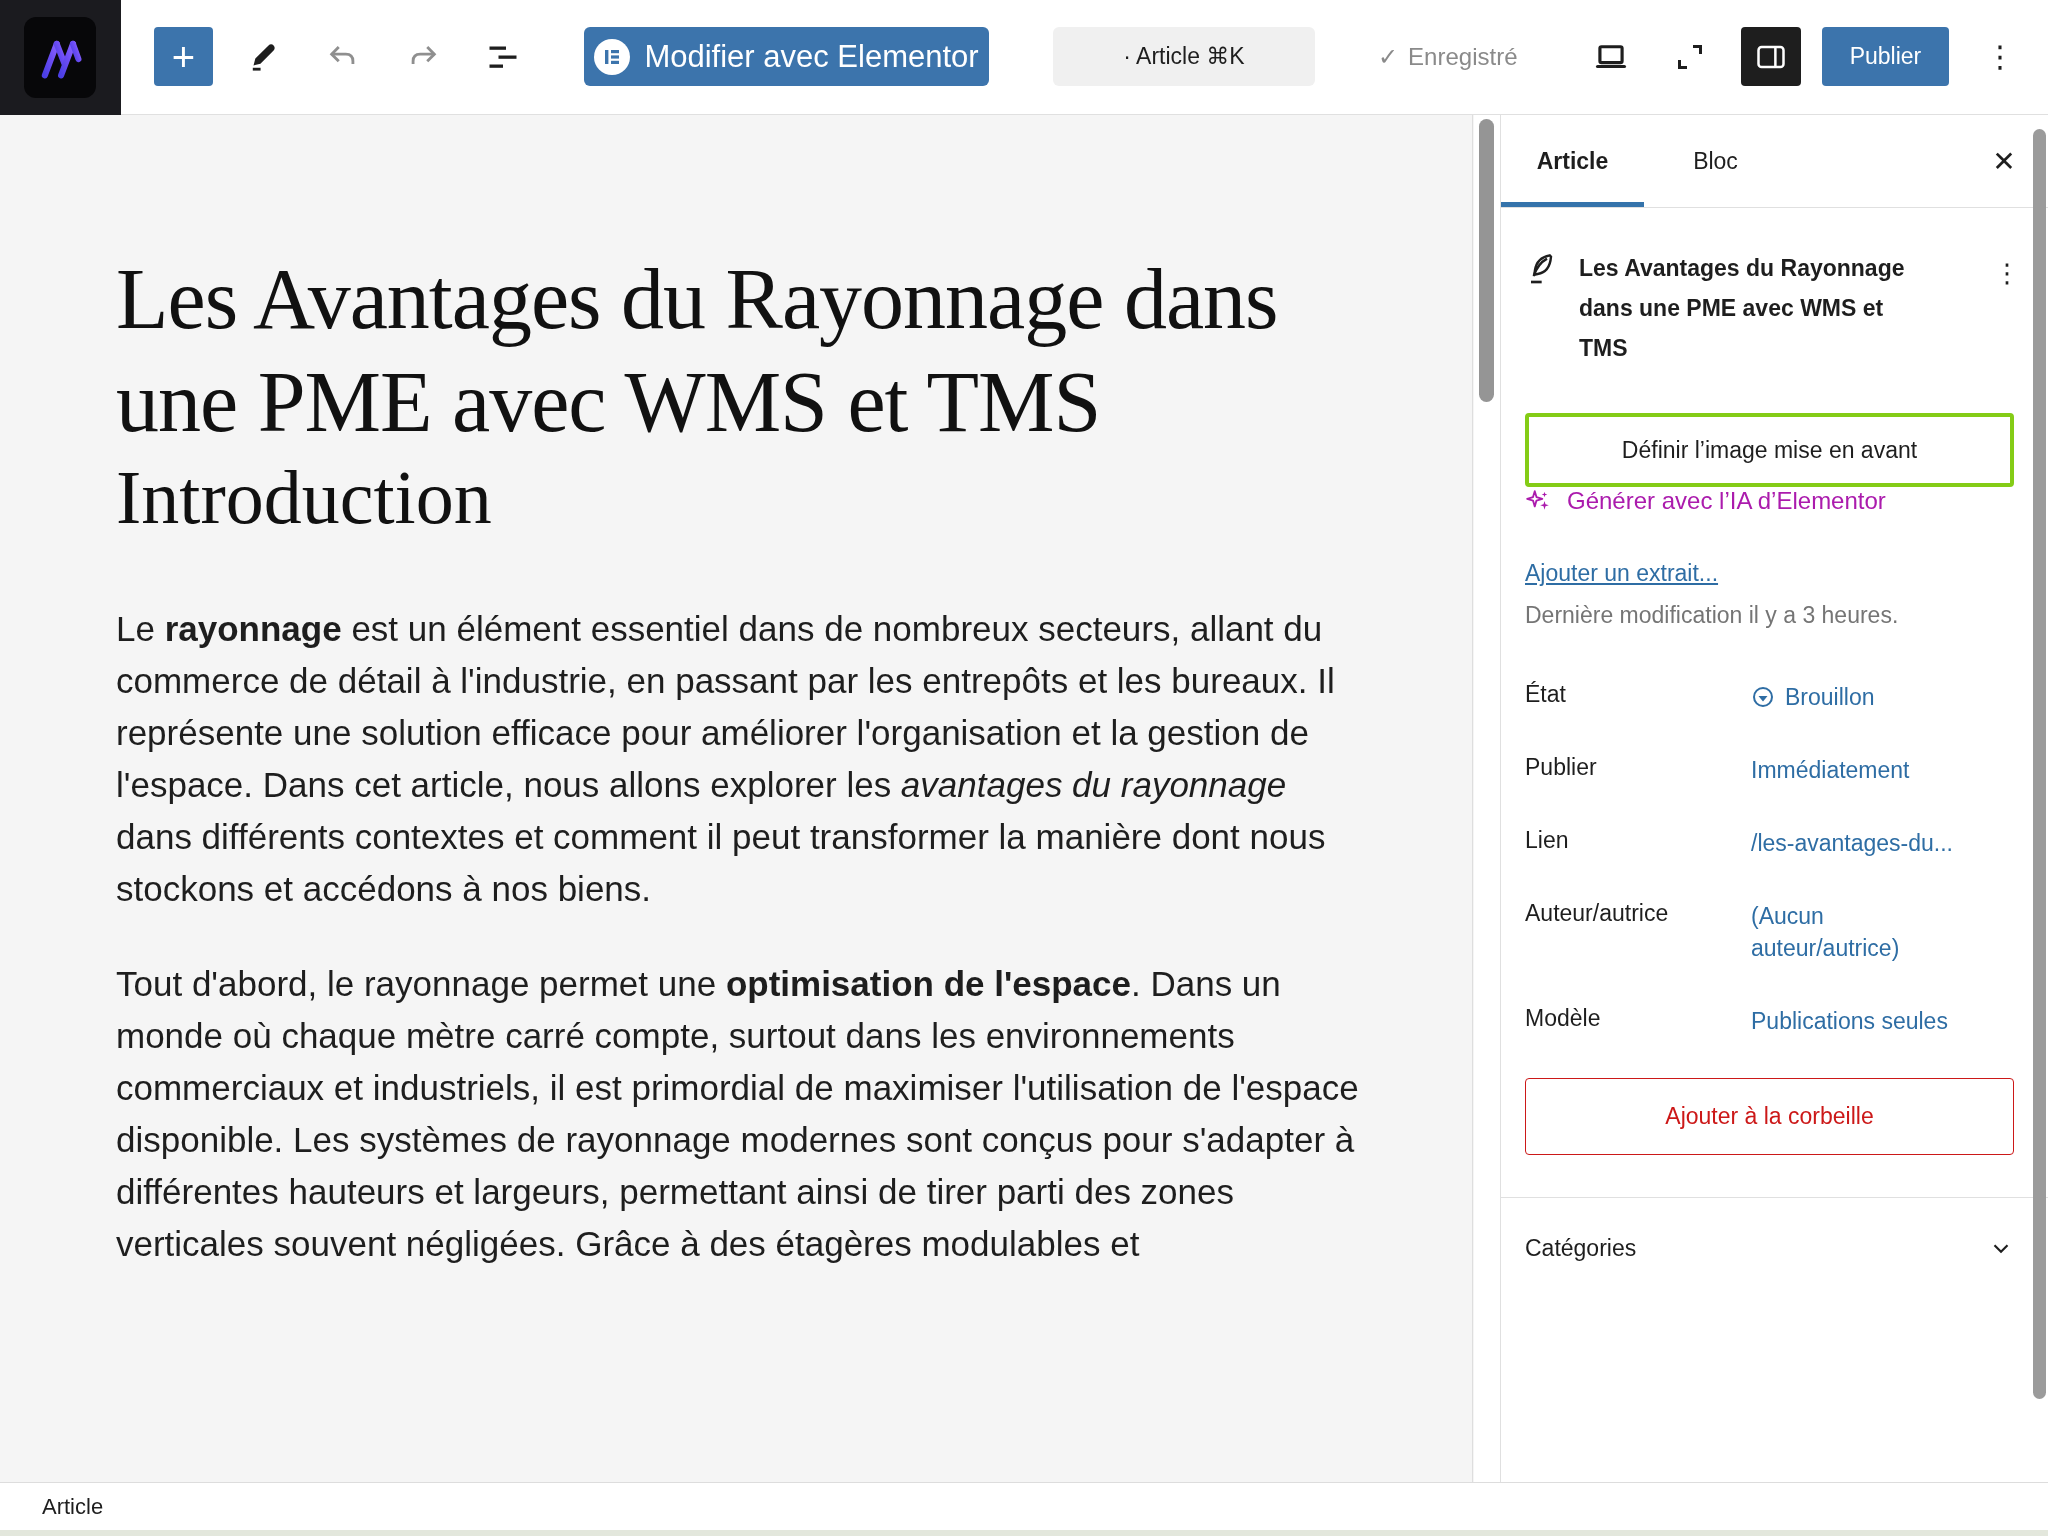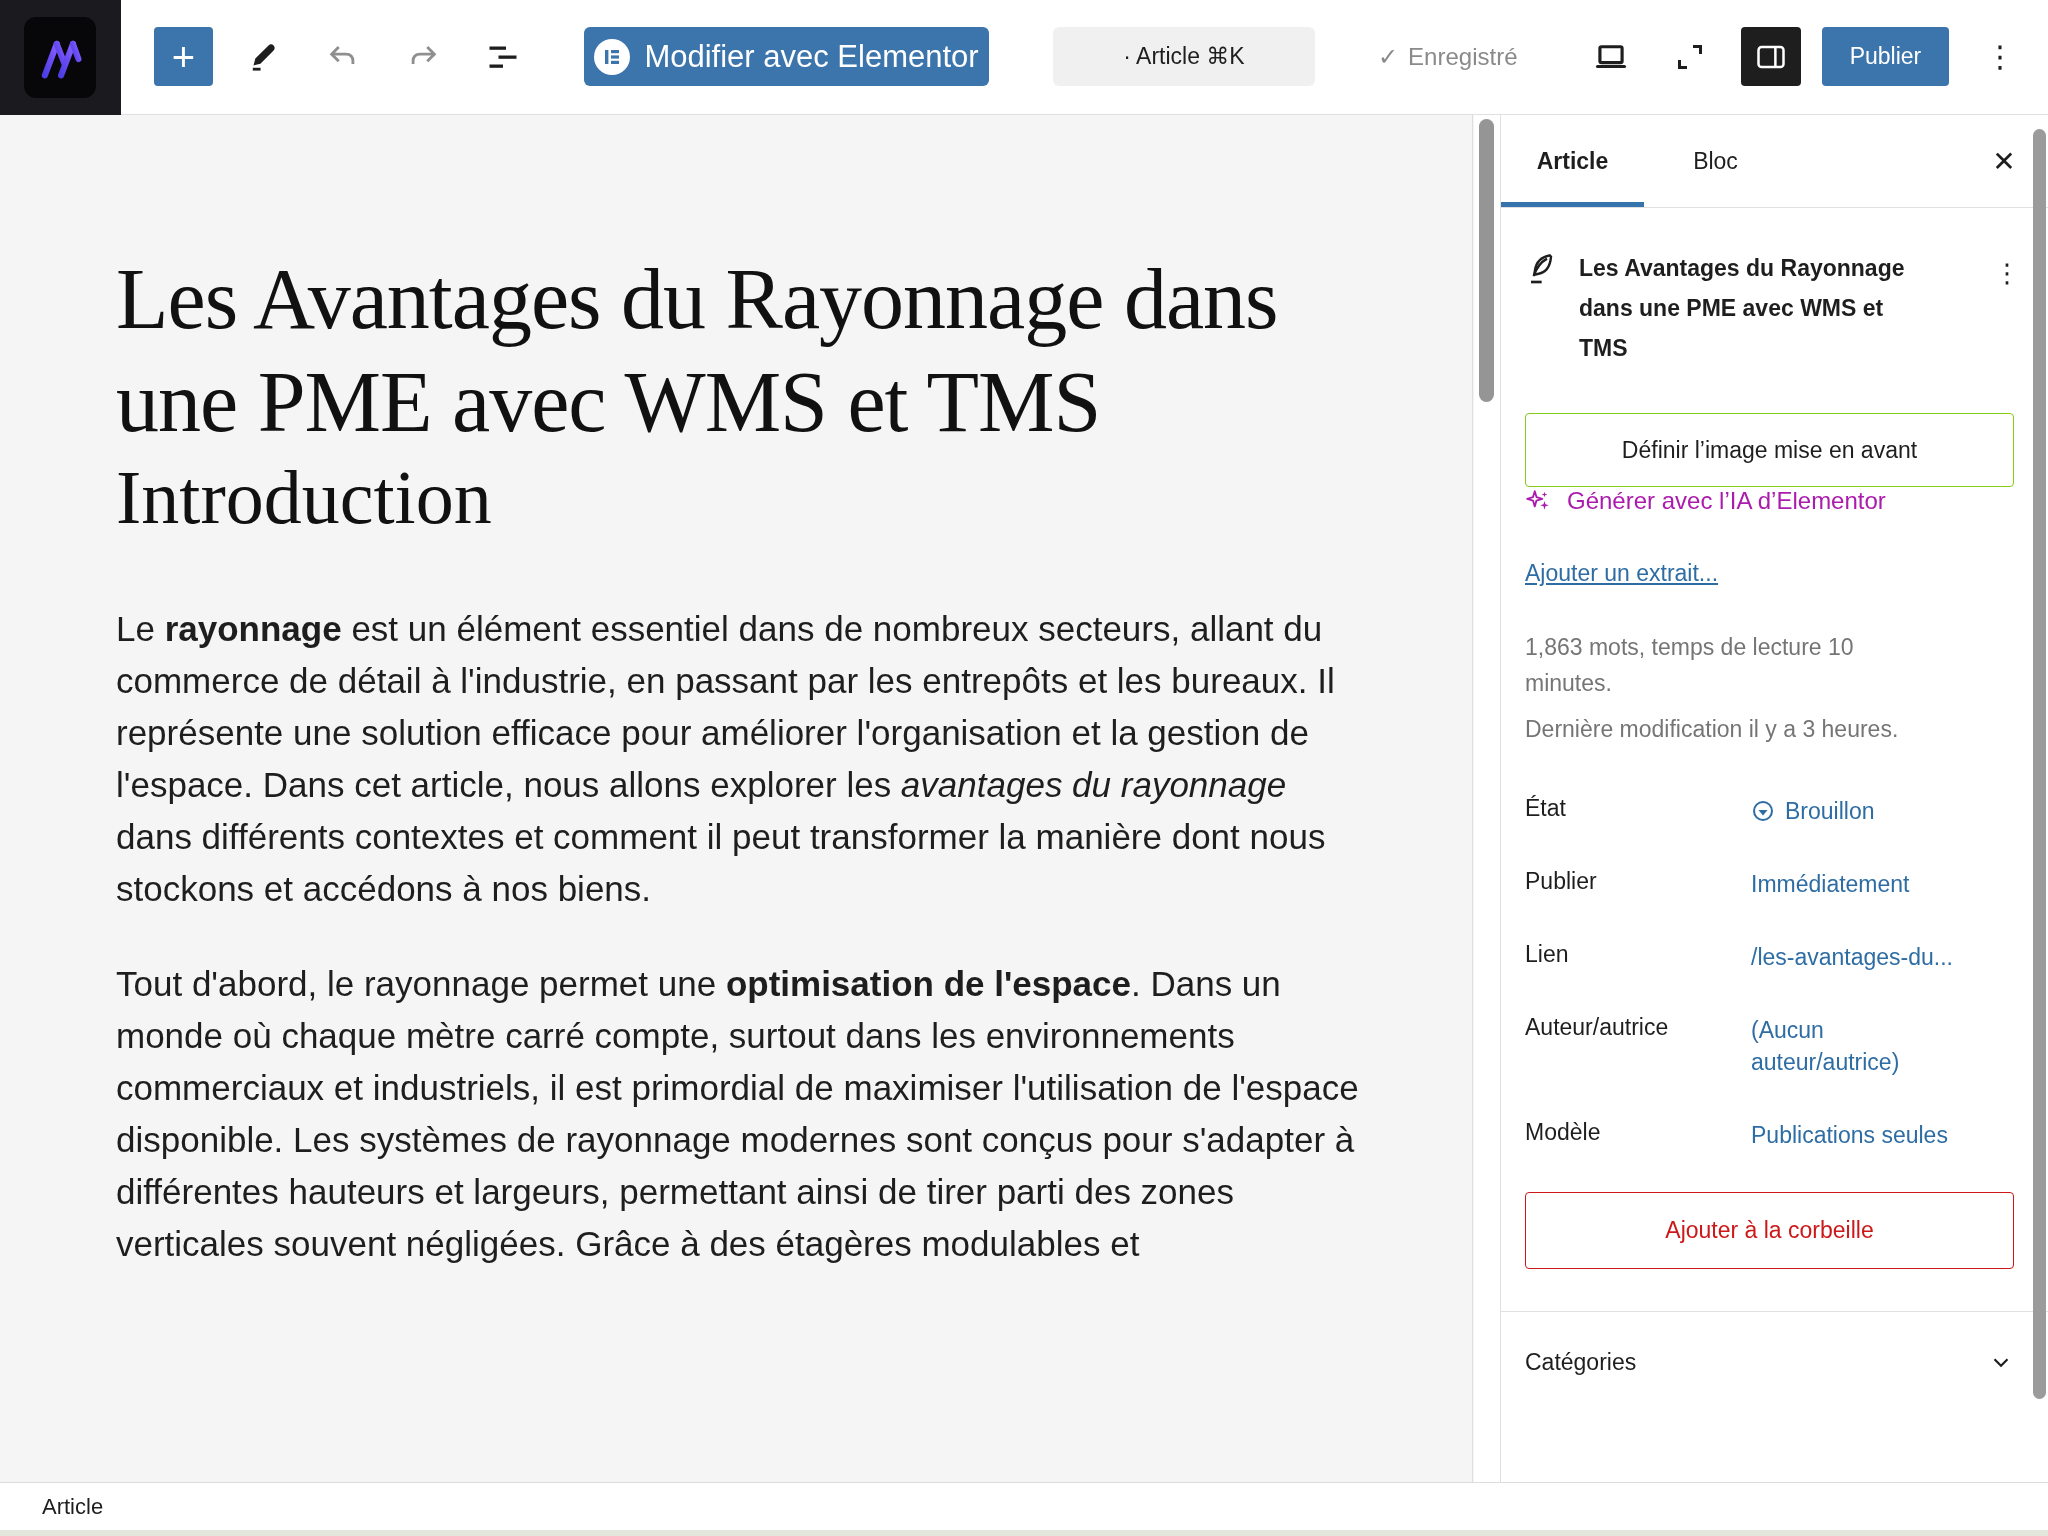--- a/index.html
+++ b/index.html
@@ -40,21 +40,21 @@
   .tabs { height:93px; border-bottom:1px solid #e0e0e0; display:flex; align-items:stretch; position:relative; }
   .tab { width:143px; display:flex; align-items:center; justify-content:center; font-size:23px; cursor:pointer; position:relative; color:#1e1e1e; }
   .tab.active { font-weight:600; }
   .tab.active::after { content:""; position:absolute; left:0; right:0; bottom:0; height:5px; background:#3473ab; }
   .close-x { position:absolute; right:14px; top:0; bottom:0; width:60px; display:flex; align-items:center; justify-content:center; font-size:28px; color:#1e1e1e; cursor:pointer; }
   .sb-content { padding:40px 34px 0 24px; }
   .doc-card { display:flex; gap:22px; position:relative; }
   .doc-card .quill { flex:0 0 32px; padding-top:2px; }
   .doc-title { font-size:23px; font-weight:600; line-height:40px; width:350px; color:#1e1e1e; }
   .kebab-sb { position:absolute; right:-6px; top:10px; font-size:26px; color:#1e1e1e; cursor:pointer; }
-  .featured-btn { margin-top:45px; width:100%; height:74px; background:#fff; border:1px solid #84cc16; border-radius:4px; font-size:23px; color:#1e1e1e; display:flex; align-items:center; justify-content:center; cursor:pointer; }
+  .featured-btn { margin-top:45px; width:100%; height:74px; background:#fff; border:4px solid #84cc16; border-radius:4px; font-size:23px; color:#1e1e1e; display:flex; align-items:center; justify-content:center; cursor:pointer; }
   .ai-link { display:flex; align-items:center; gap:16px; color:#ab1bad; font-size:24px; font-weight:500; cursor:pointer; }
   .excerpt-link { margin-top:45px; font-size:23px; color:#2e6da4; text-decoration:underline; cursor:pointer; display:inline-block; }
   .meta { margin-top:42px; color:#757575; font-size:23px; line-height:36px; width:420px; }
   .meta2 { margin-top:10px; color:#757575; font-size:23px; line-height:36px; }
   .rows { margin-top:48px; }
   .row { display:flex; margin-bottom:41px; }
   .row-label { flex:0 0 226px; font-size:23px; color:#1e1e1e; }
   .row-value { flex:1; font-size:23px; color:#2e6da4; cursor:pointer; line-height:32px; max-width:215px; }
   .row-value.ellip { white-space:nowrap; overflow:hidden; text-overflow:ellipsis; }
   .status-val { display:flex; align-items:center; gap:10px; }
@@ -227,21 +227,20 @@
       <svg width="26" height="26" viewBox="0 0 24 24">
         <path d="M9 3 L10.6 8.4 L16 10 L10.6 11.6 L9 17 L7.4 11.6 L2 10 L7.4 8.4 Z" fill="none" stroke="#ab1bad" stroke-width="1.7" stroke-linejoin="round"></path>
         <path d="M18 12 L18.9 15.1 L22 16 L18.9 16.9 L18 20 L17.1 16.9 L14 16 L17.1 15.1 Z" fill="#ab1bad"></path>
         <path d="M18 3.4 L18.6 5.4 L20.6 6 L18.6 6.6 L18 8.6 L17.4 6.6 L15.4 6 L17.4 5.4 Z" fill="#ab1bad"></path>
       </svg>
       <span>Générer avec l’IA d’Elementor</span>
     </div>
 
     <a class="excerpt-link">Ajouter un extrait...</a>
 
-    <div class="meta">1,863 mots, temps de lecture 10 minutes.</div>
     <div class="meta2">Dernière modification il y a 3 heures.</div>
 
     <div class="rows">
 
       <div class="row">
         <div class="row-label">État</div>
         <div class="row-value status-val">
           <svg width="24" height="24" viewBox="0 0 24 24">
             <circle cx="12" cy="12" r="9" fill="none" stroke="#2e6da4" stroke-width="2"></circle>
             <path d="M7.5 11 H16.5 L12 16.5 Z" fill="#2e6da4"></path>

